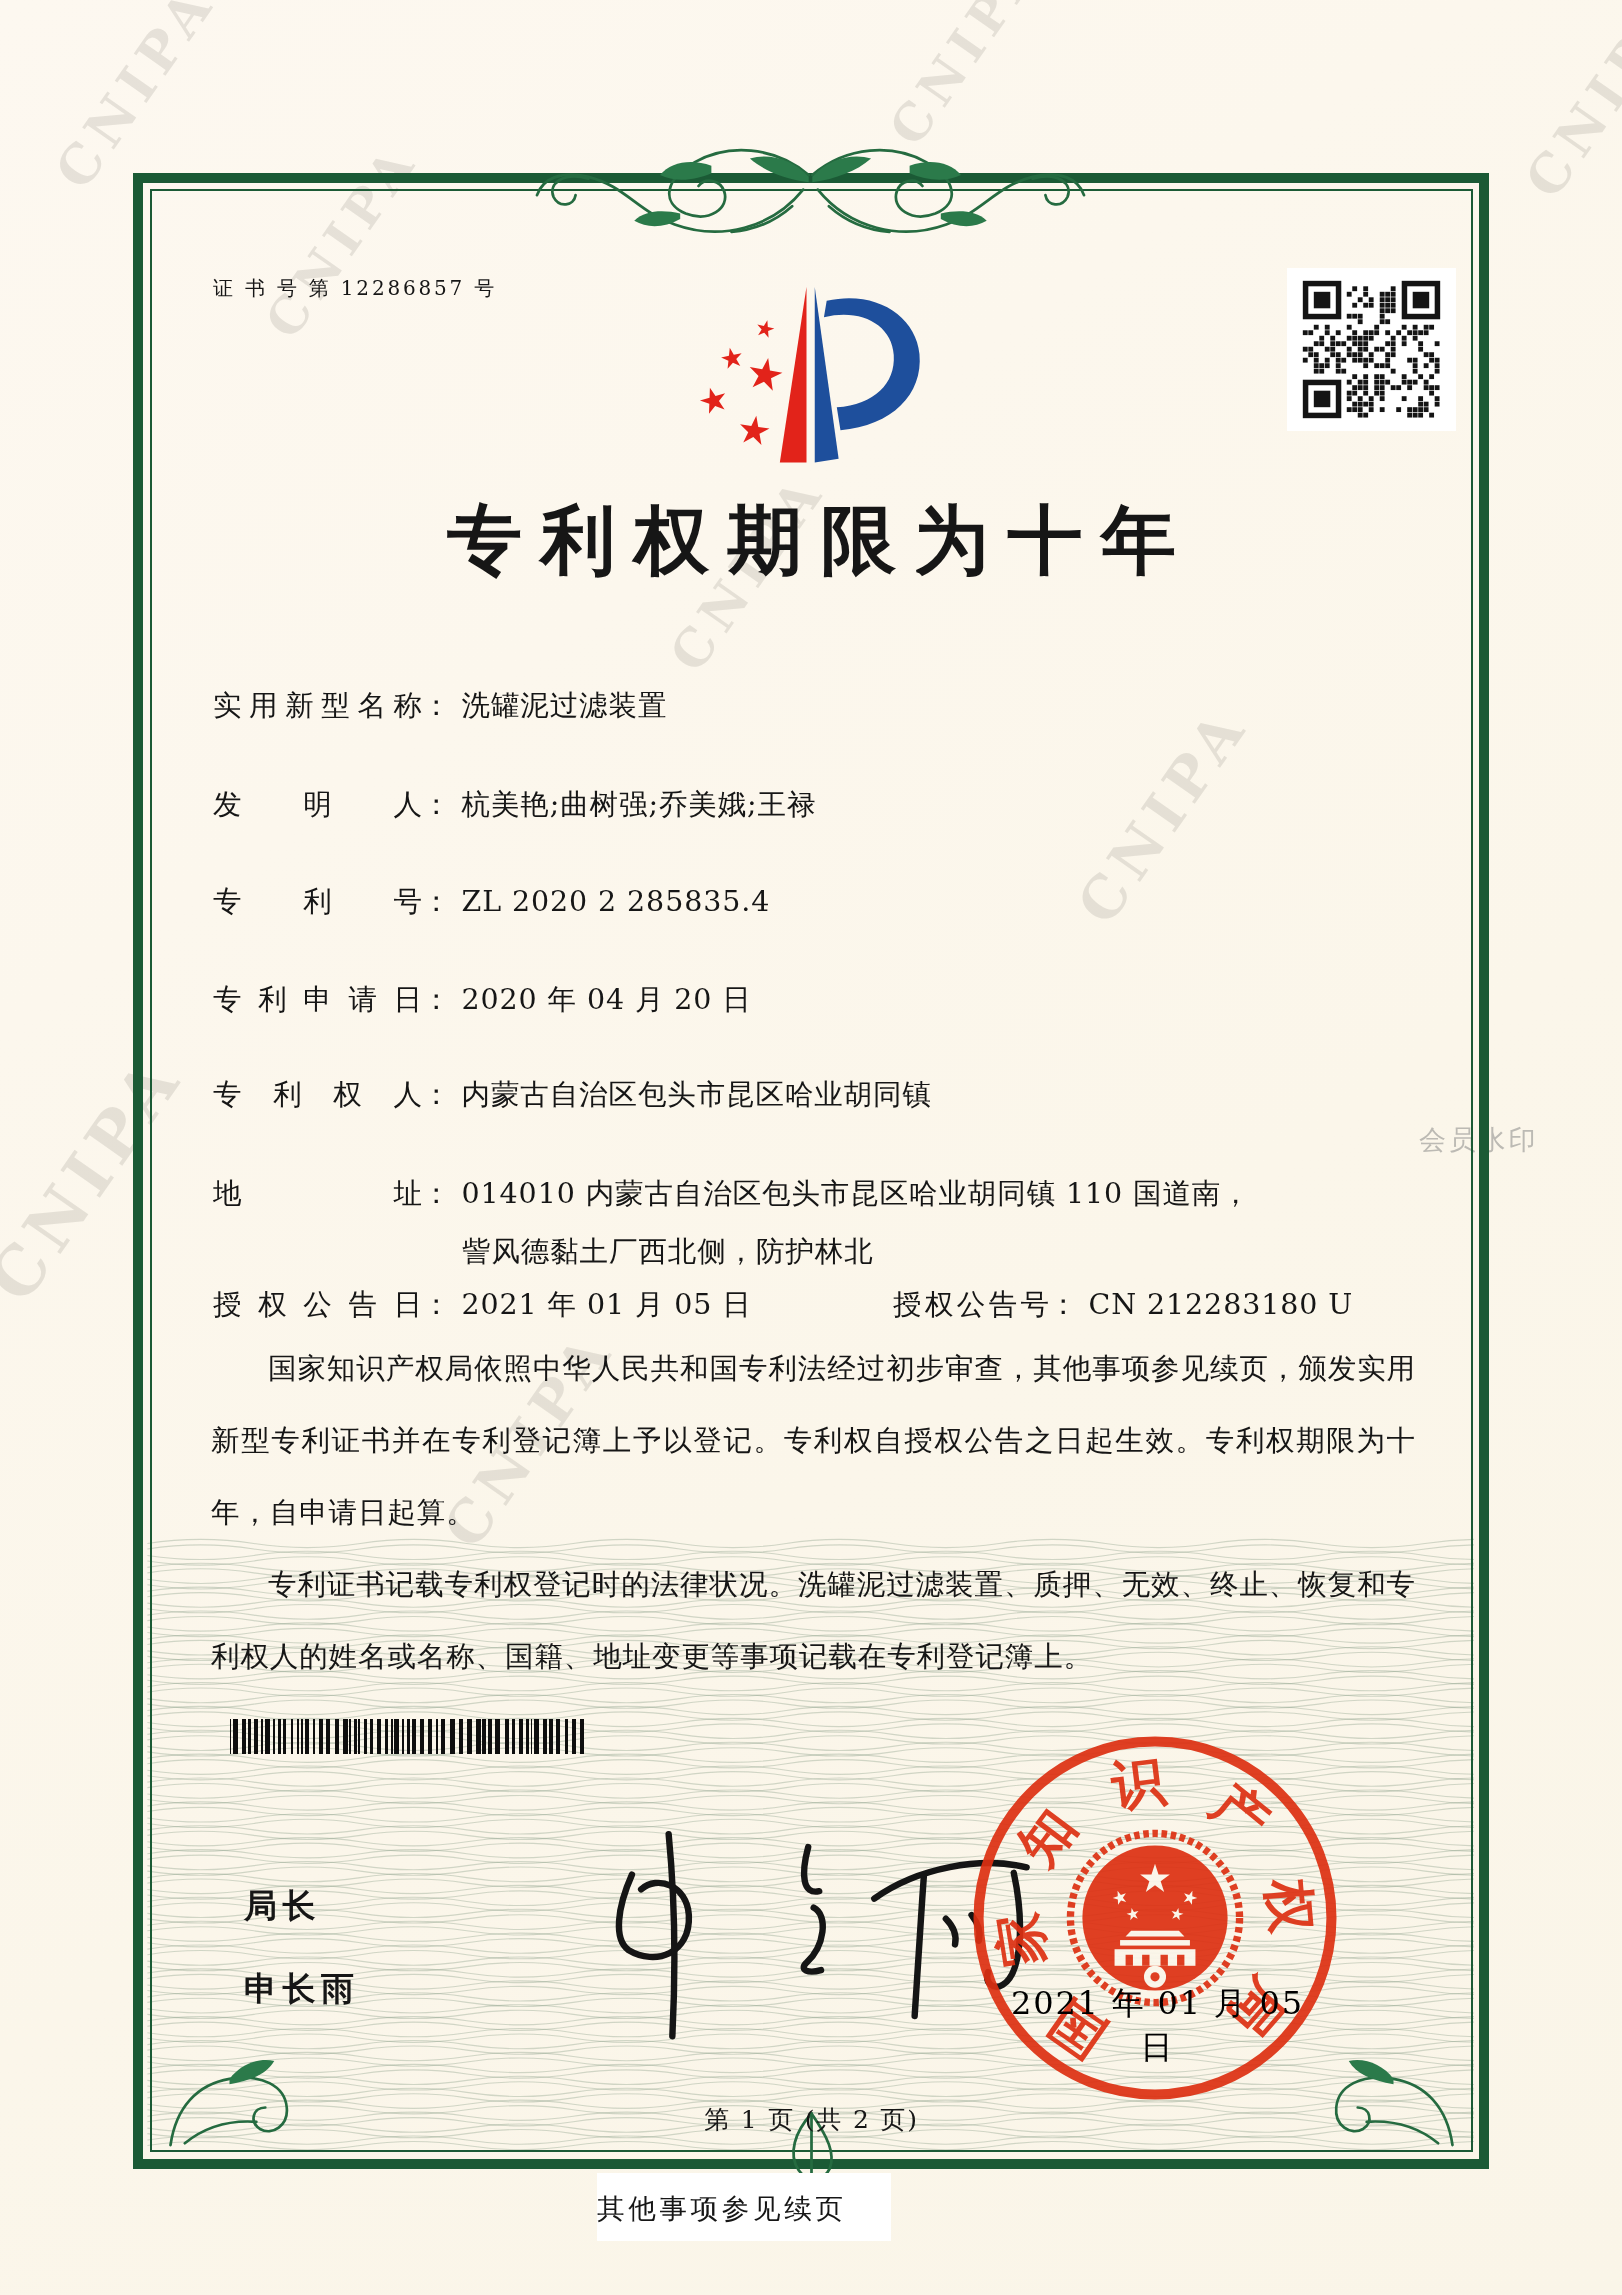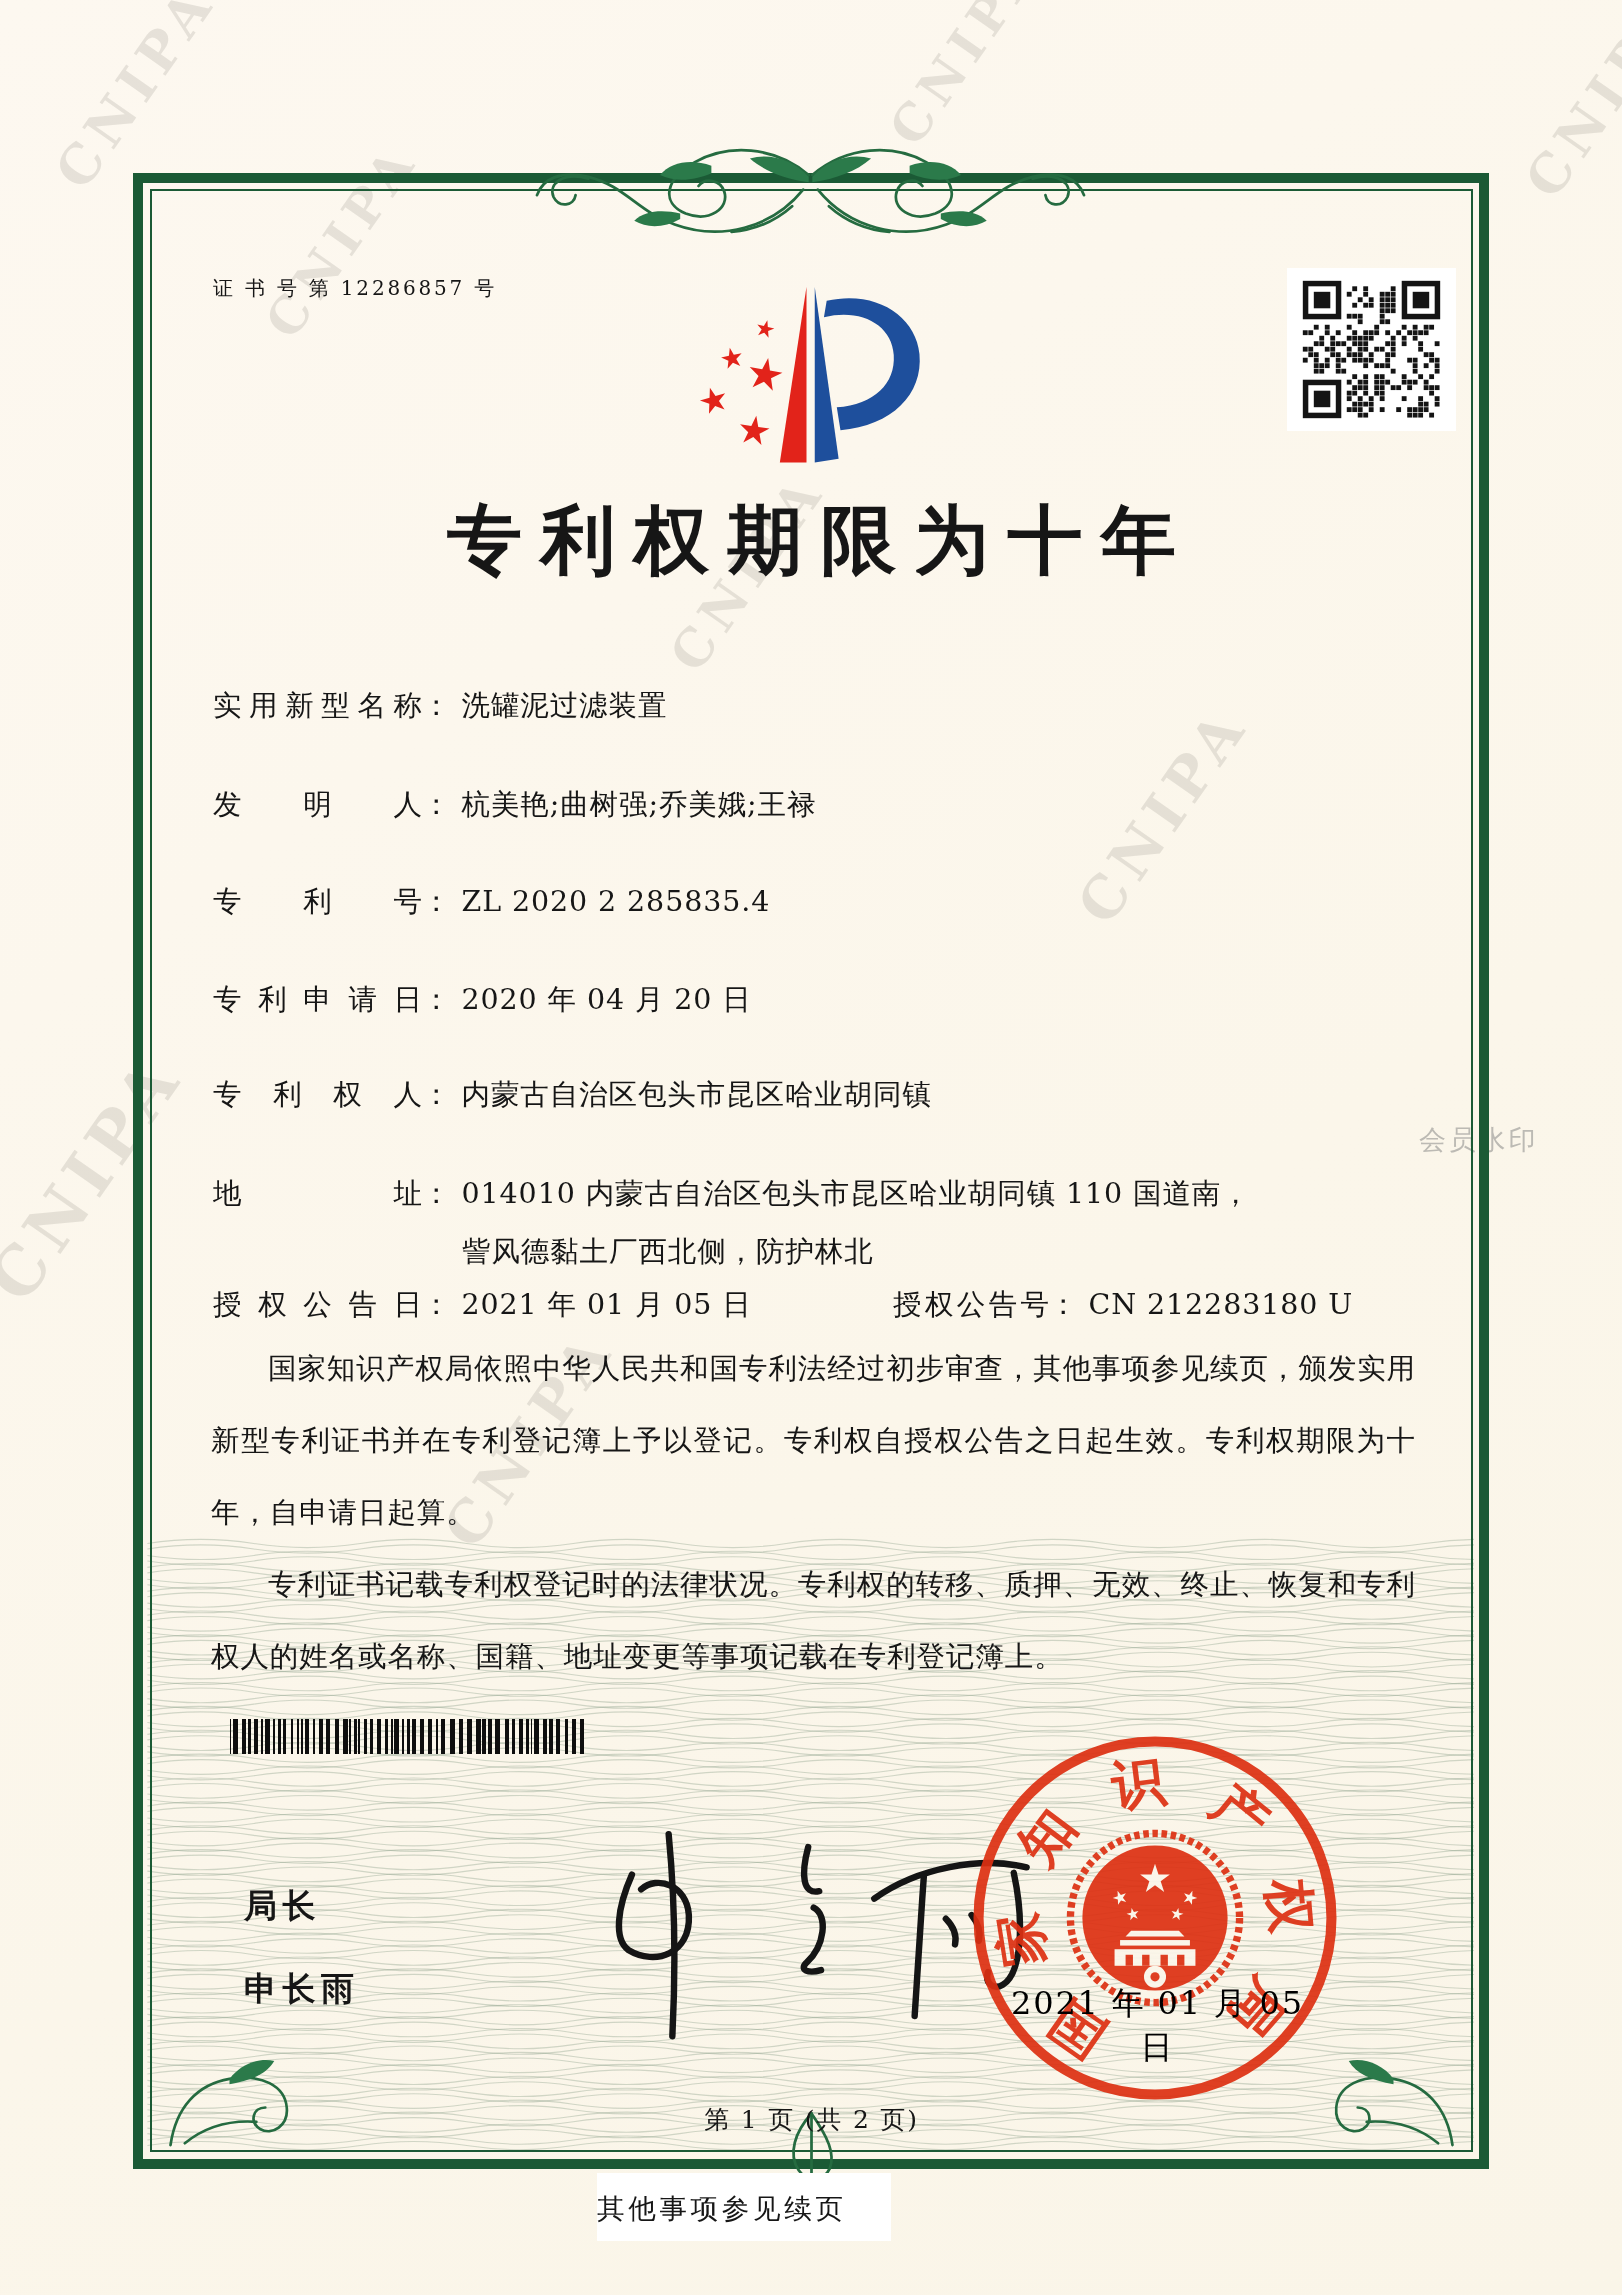--- a/index.html
+++ b/index.html
@@ -503,21 +503,21 @@
           <span>权</span>
           <span>公</span>
           <span>告</span>
           <span>号</span>
         </span><span class="colon">：</span><span class="f-value">CN 212283180 U</span>
     </span>
   </div>
 
   <div class="body-text">
     <p>国家知识产权局依照中华人民共和国专利法经过初步审查，其他事项参见续页，颁发实用新型专利证书并在专利登记簿上予以登记。专利权自授权公告之日起生效。专利权期限为十年，自申请日起算。</p>
-    <p>专利证书记载专利权登记时的法律状况。专利权的转移、质押、无效、终止、恢复和专利权人的姓名或名称、国籍、地址变更等事项记载在专利登记簿上。</p>
+    <p>专利证书记载专利权登记时的法律状况。洗罐泥过滤装置、质押、无效、终止、恢复和专利权人的姓名或名称、国籍、地址变更等事项记载在专利登记簿上。</p>
   </div>
 
   <div id="barcode" class="barcode">
       <div style="position: absolute; left: 0px; top: 0px; width: 1.4px; height: 35px; background: rgb(14, 14, 14);"></div>
       <div style="position: absolute; left: 3px; top: 0px; width: 5.4px; height: 35px; background: rgb(14, 14, 14);"></div>
       <div style="position: absolute; left: 12px; top: 0px; width: 3.5px; height: 35px; background: rgb(14, 14, 14);"></div>
       <div style="position: absolute; left: 18px; top: 0px; width: 3.3px; height: 35px; background: rgb(14, 14, 14);"></div>
       <div style="position: absolute; left: 24px; top: 0px; width: 3.7px; height: 35px; background: rgb(14, 14, 14);"></div>
       <div style="position: absolute; left: 31px; top: 0px; width: 2.4px; height: 35px; background: rgb(14, 14, 14);"></div>
       <div style="position: absolute; left: 35px; top: 0px; width: 4.5px; height: 35px; background: rgb(14, 14, 14);"></div>

